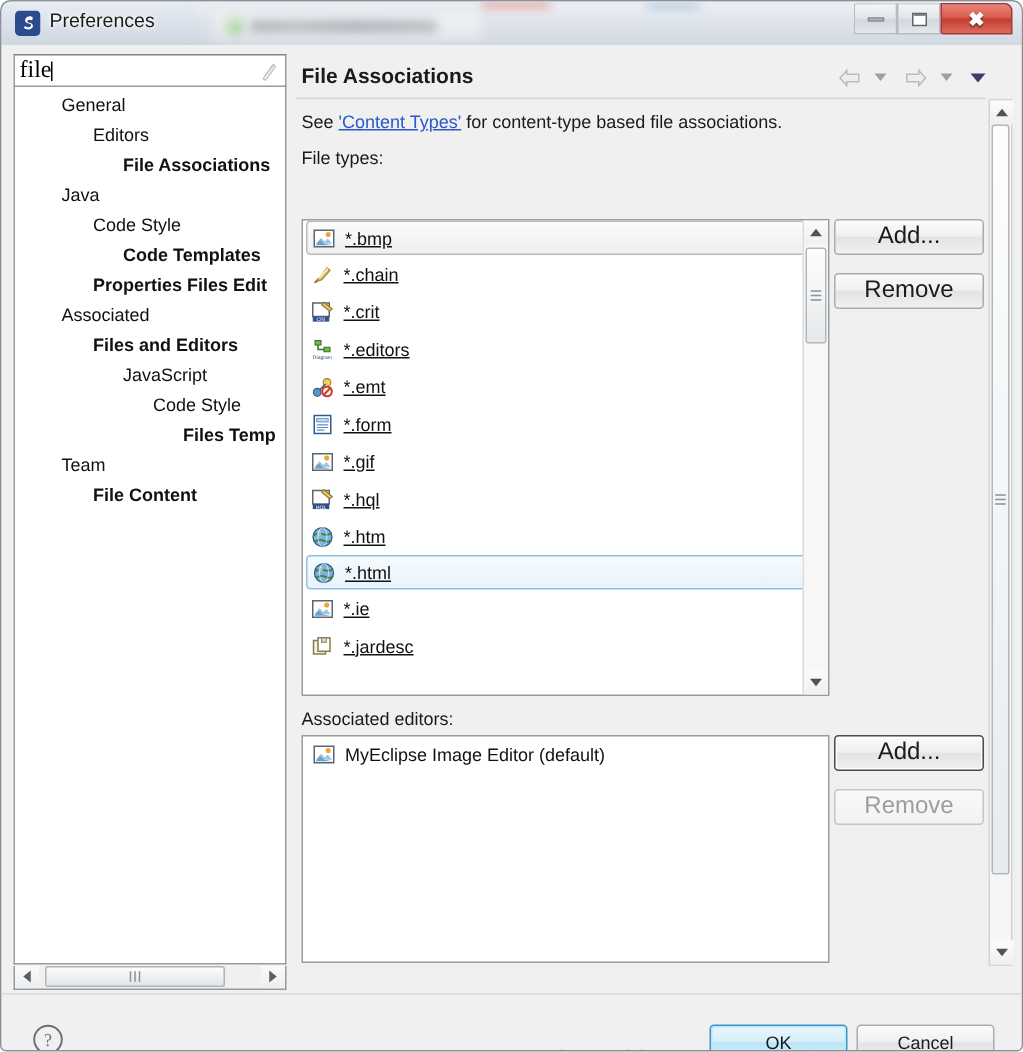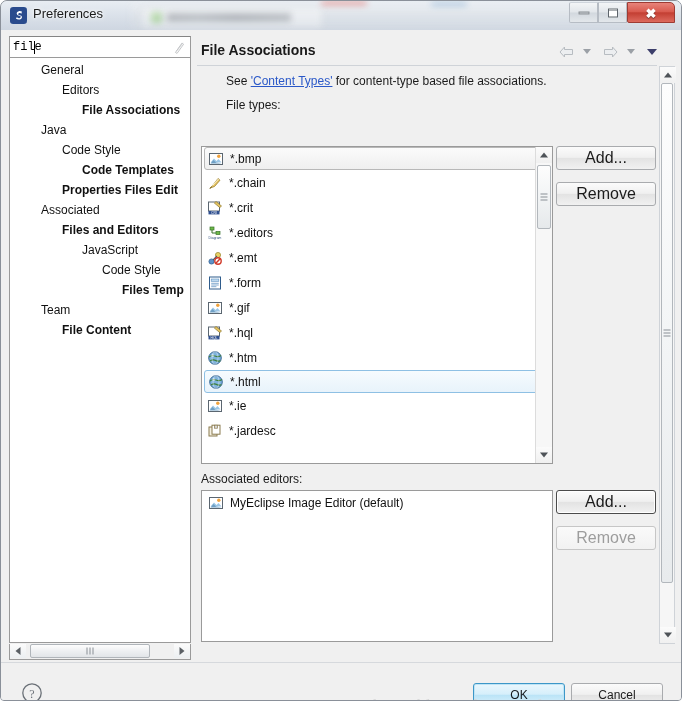--- a/index.html
+++ b/index.html
@@ -110,21 +110,21 @@
   }
   #search-wrap {
     position: absolute; left: 0; top: 0; width: 182px; height: 22px;
     background: #fff;
     border: 1px solid #9a9a9a;
     border-top-color: #848484;
   }
   #search-input {
     position: absolute; left: 3px; top: 2px; width: 150px; height: 16px;
     border: 0; outline: 0; padding: 0;
-    font-family: Liberation Mono, monospace; font-size: 12px;
+    font-family: Liberation Serif, serif; font-size: 16px;
     color: #000; background: transparent;
   }
   #search-caret {
     position: absolute; left: 24px; top: 4px; width: 1px; height: 13px;
     background: #000;
   }
   #search-icon {
     position: absolute; right: 4px; top: 4px; width: 13px; height: 14px;
     opacity: .45;
   }
@@ -198,36 +198,36 @@
   #nav-menu {
     position: absolute; top: 5px; right: 0; width: 0; height: 0;
     border-left: 5px solid transparent; border-right: 5px solid transparent;
     border-top: 6px solid #3d3f6b; cursor: pointer;
   }
   #title-rule {
     position: absolute; left: 0; top: 29px; width: 460px; height: 1px;
     background: #cfd3d8;
   }
 
-  #panel-content { position: absolute; left: 4px; top: 38px; width: 456px; margin-left: 25px; }
+  #panel-content { position: absolute; left: 4px; top: 38px; width: 456px; }
 
   #see-line { font-size: 12px; color: #1a1a1a; }
   #see-line a { color: #2a58c8; text-decoration: underline; cursor: pointer; }
   #filetypes-label { margin-top: 10px; font-size: 12px; color: #1a1a1a; }
 
   #filetypes-box {
     position: absolute; left: 4px; top: 110px;
     width: 352px; height: 318px;
     background: #fff; border: 1px solid #9a9a9a;
     overflow: hidden;
   }
   .ft-row {
     position: relative; height: 25px; padding-left: 5px;
     display: flex; align-items: center; gap: 6px;
-    font-size: 12px; color: #111; cursor: default;
+    font-size: 12px; color: #111; cursor: default; text-decoration: underline;
   }
   .ft-row.sel {
     background: linear-gradient(180deg,#f6fbfe 0%, #e8f3fb 100%);
     border: 1px solid #8ec0e4;
     border-radius: 3px;
     margin: 0 2px;
     padding-left: 3px;
     height: 23px;
   }
   .ft-row.sel.dim {

